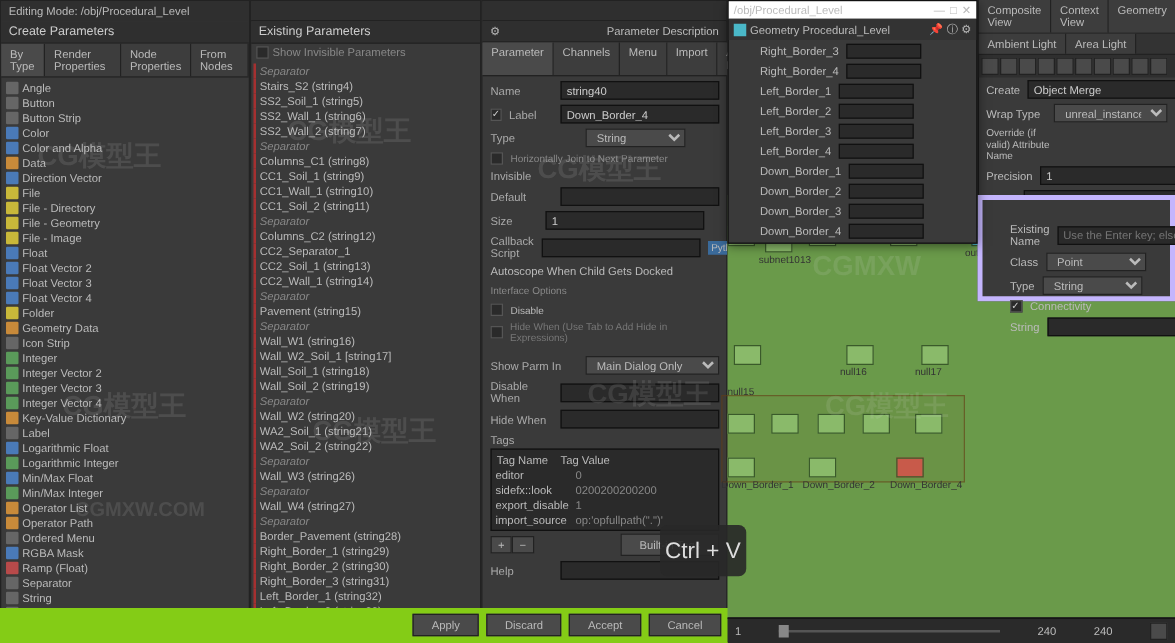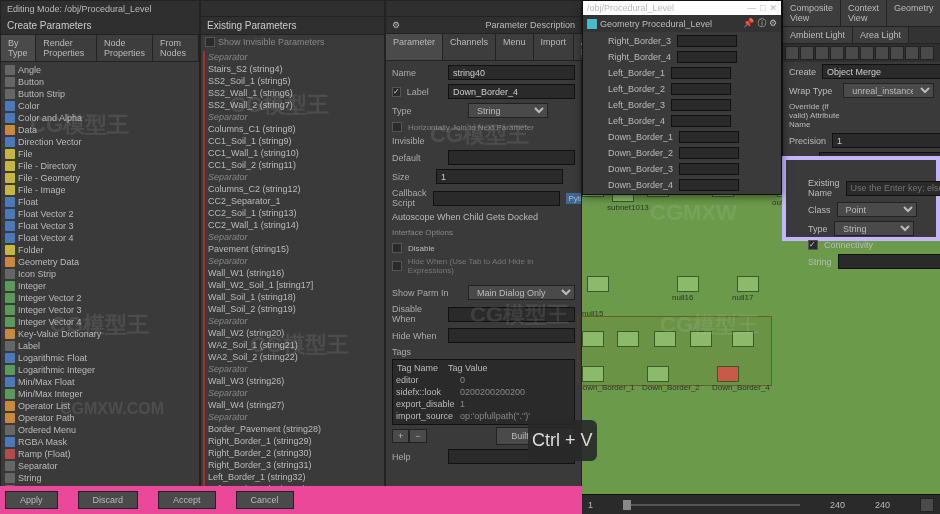--- a/index.html
+++ b/index.html
@@ -20,21 +20,21 @@
 .tree-icon.green{background:#5a9a5a}
 .sep{color:#888;font-style:italic}
 .redline{border-left:2px solid #a53030;padding-left:3px}
 .form-row{display:flex;align-items:center;padding:2px 6px;gap:6px;font-size:9px}
 .form-label{width:70px;color:#aaa}
 .form-input{flex:1;background:#2a2a2a;border:1px solid #111;padding:2px 4px;color:#ccc;height:15px}
 .form-select{background:#4a4a4a;border:1px solid #222;padding:1px 4px;min-width:80px;height:15px}
 .checkbox{width:10px;height:10px;background:#2a2a2a;border:1px solid #555}
 .checkbox.checked::after{content:"✓";color:#ccc;font-size:8px;display:block;line-height:8px}
 .btn{background:#4a4a4a;border:1px solid #222;padding:3px 14px;font-size:9px;cursor:pointer}
-.bottom-btns{display:flex;gap:20px;justify-content:flex-start;padding:5px;background:#ec4899}
+.bottom-btns{display:flex;gap:6px;justify-content:flex-end;padding:5px;background:#84cc16}
 .hint{text-align:right;padding:2px 6px;color:#888;font-style:italic;font-size:9px}
 
 
 .float-win{position:absolute;top:0;left:582px;width:200px;background:#3a3a3a;border:1px solid #111;box-shadow:0 2px 8px rgba(0,0,0,.5);z-index:10}
 .float-title{background:#fff;color:#000;padding:2px 4px;font-size:9px;display:flex;justify-content:space-between;align-items:center}
 .float-sub{background:#333;padding:2px 4px;font-size:9px;display:flex;align-items:center;gap:3px}
 .float-list{padding:1px}
 .float-item{padding:2px 24px;font-size:9px;cursor:pointer}
 
 .ctrlv{position:absolute;left:528px;top:420px;background:rgba(40,40,40,.9);border-radius:6px;padding:10px 4px;font-size:18px;color:#ddd;z-index:50}

